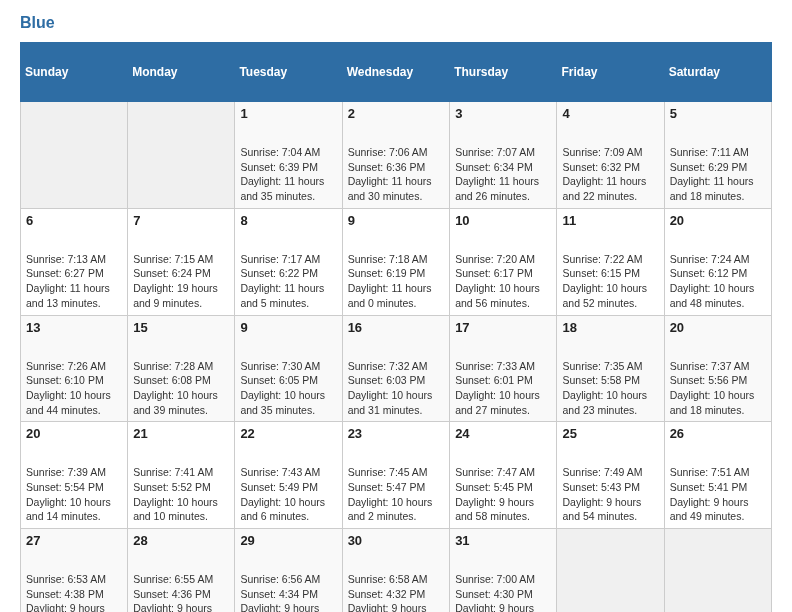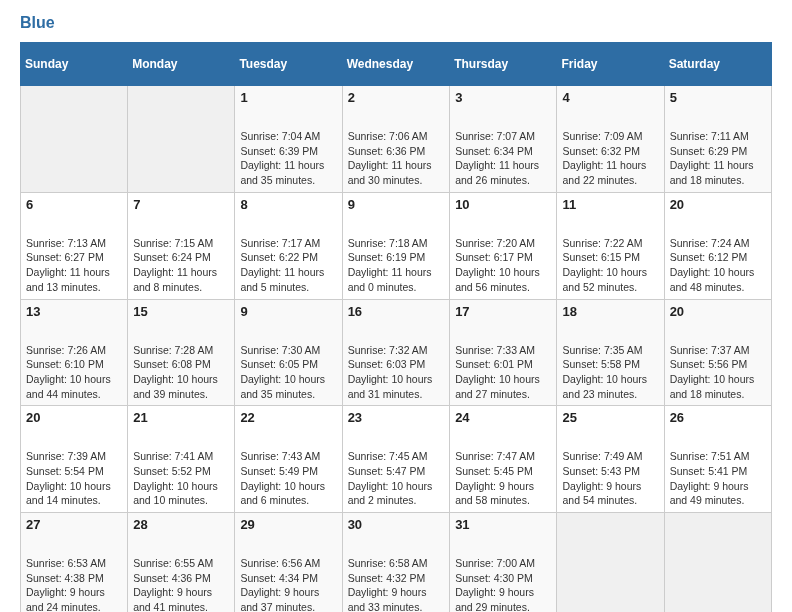--- a/index.html
+++ b/index.html
@@ -38,21 +38,21 @@
       color: #444;
     }
     table {
       width: 100%;
       border-collapse: collapse;
       font-size: 11px;
     }
     thead tr th {
       background-color: #2e6da4;
       color: #fff;
-      padding: 14px 4px;
+      padding: 22px 4px;
       text-align: left;
       font-size: 12px;
       font-weight: bold;
       border: 1px solid #2e6da4;
     }
     tbody tr td {
       border: 1px solid #ccc;
       vertical-align: top;
       padding: 4px 5px;
       width: 108px;
@@ -160,21 +160,21 @@
           <span>Sunrise: 7:13 AM</span><br>
           <span>Sunset: 6:27 PM</span><br>
           <span>Daylight: 11 hours and 13 minutes.</span>
         </div>
       </td>
         <td>
         <span class="day-num">7</span>
         <div class="day-info">
           <span>Sunrise: 7:15 AM</span><br>
           <span>Sunset: 6:24 PM</span><br>
-          <span>Daylight: 11 hours and 8 minutes.</span>
+          <span>Daylight: 19 hours and 9 minutes.</span>
         </div>
       </td>
         <td>
         <span class="day-num">8</span>
         <div class="day-info">
           <span>Sunrise: 7:17 AM</span><br>
           <span>Sunset: 6:22 PM</span><br>
           <span>Daylight: 11 hours and 5 minutes.</span>
         </div>
       </td>

